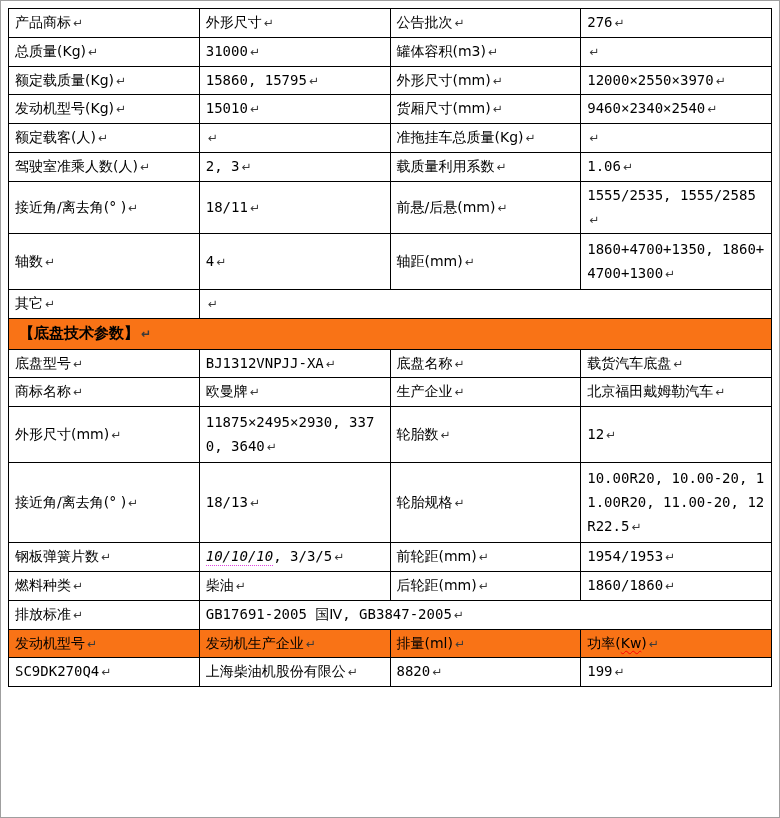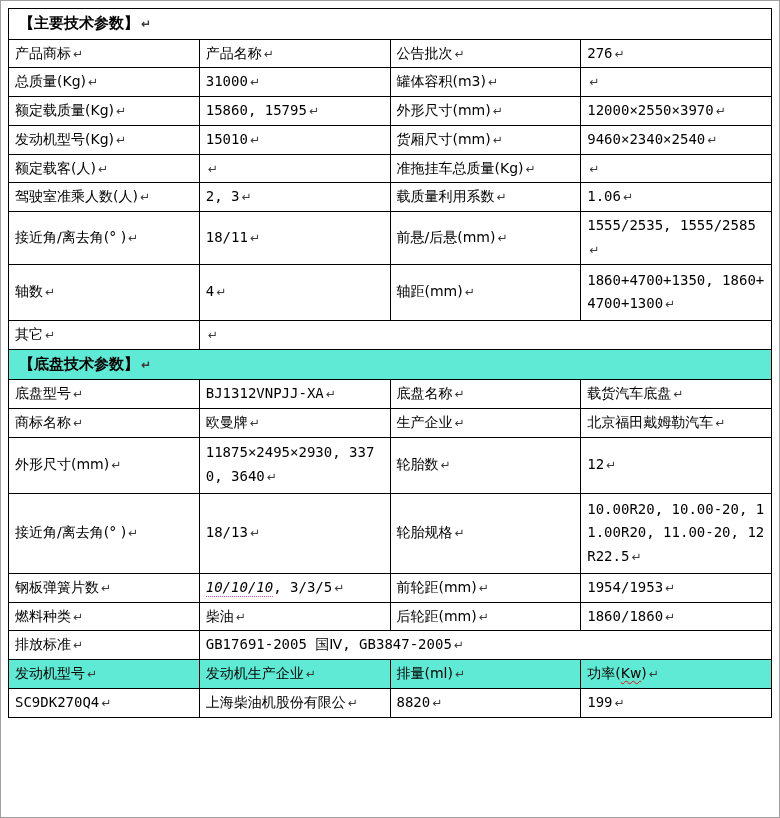--- a/index.html
+++ b/index.html
@@ -34,21 +34,21 @@
   td.val{
     font-family:"DejaVu Sans Mono","DejaVu Sans",sans-serif;
     font-size:13px;
     word-break:break-all;
   }
   tr.sec td{
     font-weight:bold;
     font-size:15px;
     padding-left:10px;
   }
-  tr.graybg td{ background:#5eead4; }
+  tr.graybg td{ background:#f97316; }
   tr.rh1{ height:28px; }
   tr.rh2{ height:56px; }
   tr.rh3{ height:80px; }
   .pm{
     font-size:12px;
     color:#3a3a3a;
     margin-left:2px;
     font-family:"DejaVu Sans",sans-serif;
   }
   .dotted-underline{
@@ -70,27 +70,24 @@
 <div class="canvas">
   <table class="spec">
     <colgroup>
         <col style="width:25%">
         <col style="width:25%">
         <col style="width:25%">
         <col style="width:25%">
       </colgroup>
 
     <tbody>
-        <tr class="sec rh1">
-      <td colspan="4"><span>【主要技术参数】</span><span class="pm">↵</span></td>
-    </tr>
 
     <tr class="rh1">
       <td class="lbl"><span>产品商标</span><span class="pm">↵</span></td>
-      <td class="val"><span>产品名称</span><span class="pm">↵</span></td>
+      <td class="val"><span>外形尺寸</span><span class="pm">↵</span></td>
       <td class="lbl"><span>公告批次</span><span class="pm">↵</span></td>
       <td class="val"><span>276</span><span class="pm">↵</span></td>
     </tr>
 
 
     <tr class="rh1">
       <td class="lbl"><span>总质量(Kg)</span><span class="pm">↵</span></td>
       <td class="val"><span>31000</span><span class="pm">↵</span></td>
       <td class="lbl"><span>罐体容积(m3)</span><span class="pm">↵</span></td>
       <td class="val"><span></span><span class="pm">↵</span></td>

